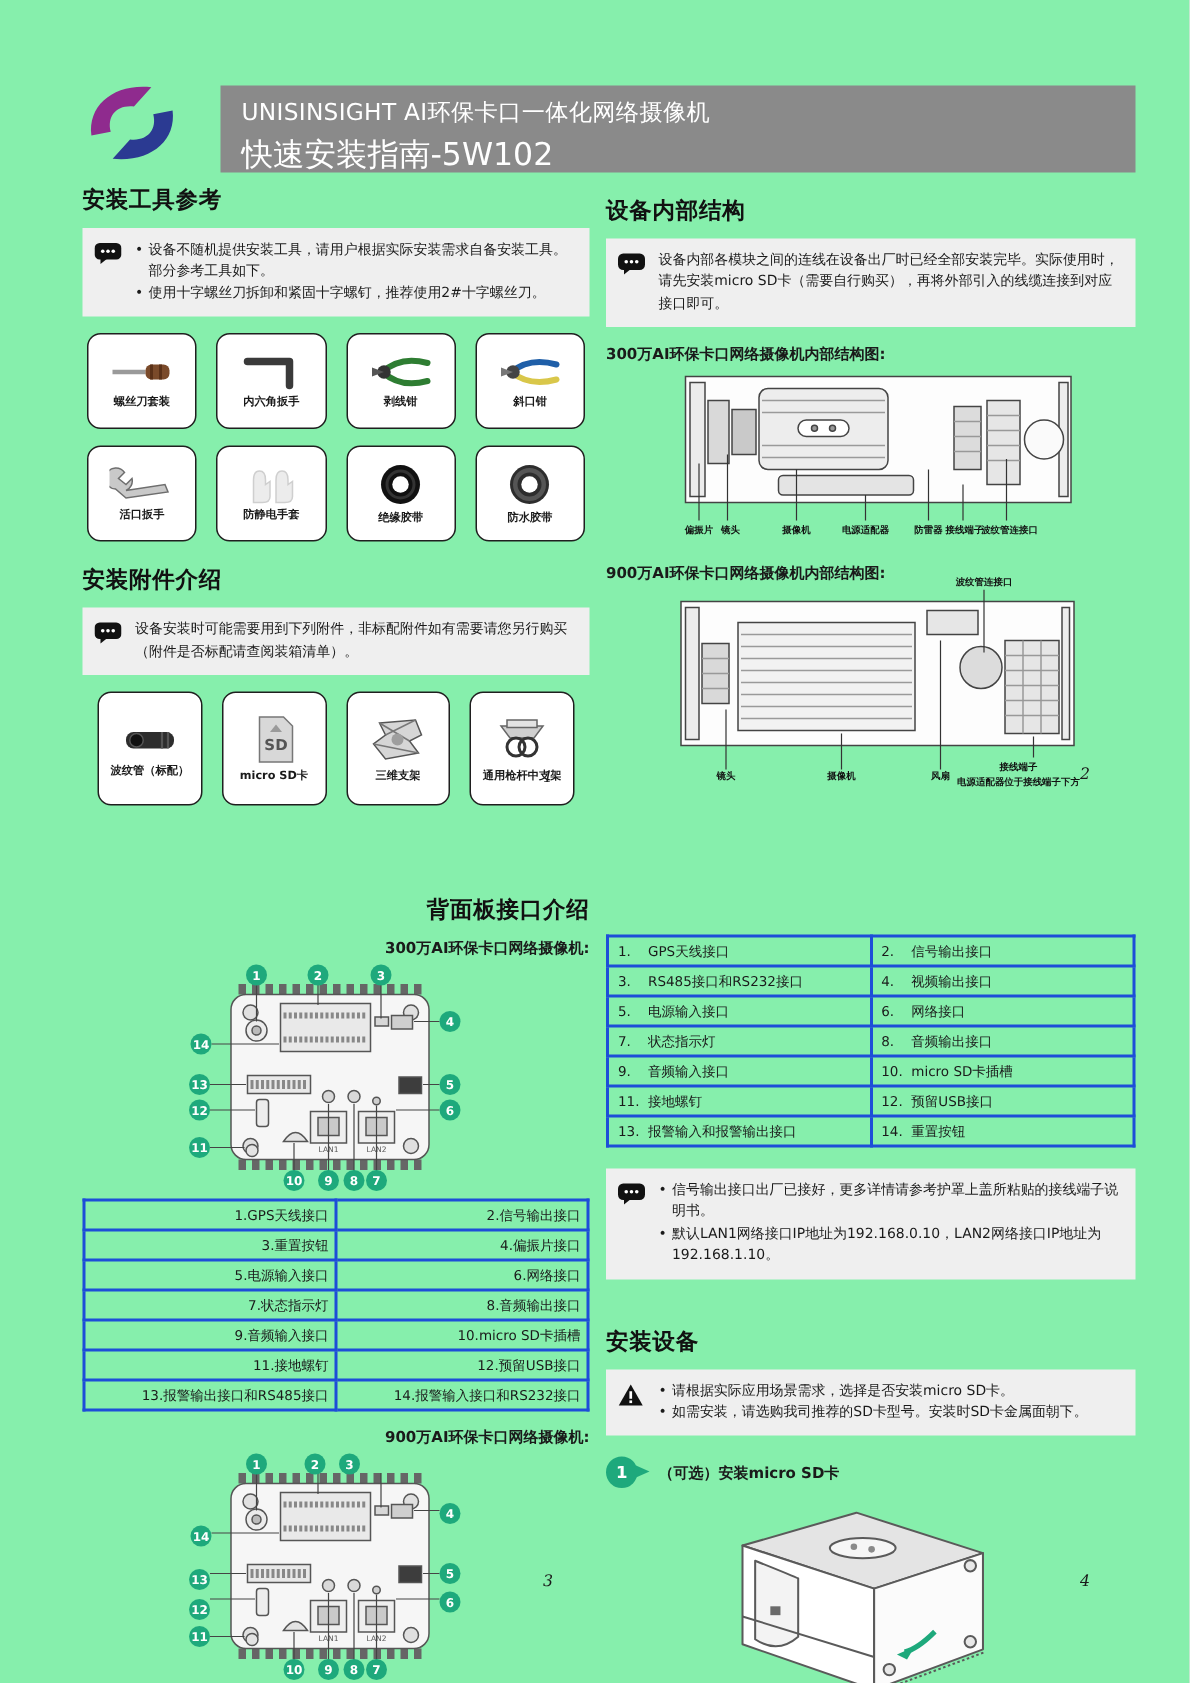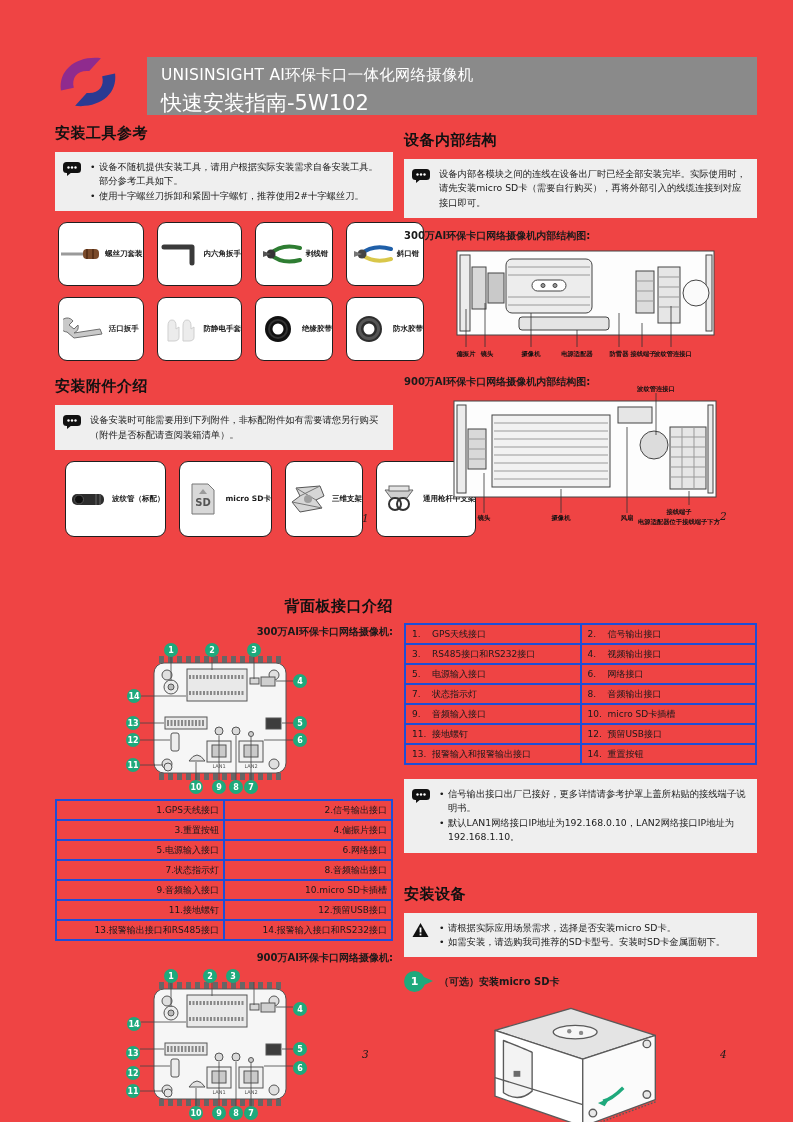--- a/index.html
+++ b/index.html
@@ -1,18 +1,18 @@
 <!DOCTYPE html>
 <html><head>
 <meta charset="utf-8">
 <style>
   * { margin:0; padding:0; box-sizing:border-box; }
   html,body { background:#e9e9e9; }
   body { font-family:"DejaVu Sans", sans-serif; color:#1a1a1a; }
-  .page { position:relative; width:793px; height:1122px; background:#ef4444; margin:0 auto;
+  .page { position:relative; width:793px; height:1122px; background:#86efac; margin:0 auto;
           outline:1px solid #d5d5d5; overflow:hidden; }
 
   
   .hdr-bar { position:absolute; left:147px; top:57px; width:610px; height:58px;
              background:#8a8a8a; color:#fff; padding:8px 0 0 14px; }
   .hdr-bar .t1 { font-size:15.5px; letter-spacing:.2px; }
   .hdr-bar .t2 { font-size:21px; margin-top:3px; }
   .logo { position:absolute; left:55px; top:53px; }
 
   h2.sec { font-size:15px; font-weight:bold; color:#111; margin:0 0 9px 0; letter-spacing:.5px; }
@@ -28,21 +28,21 @@
   .note { background:#efefef; padding:8px 10px 8px 8px; display:flex; gap:7px; margin-bottom:11px; }
   .note .nicon { flex:0 0 20px; padding-top:1px; }
   .note .body { font-size:9.3px; line-height:1.55; }
   .nb-list { list-style:none; }
   .nb-list li { position:relative; padding-left:9px; }
   .nb-list li::before { content:"•"; position:absolute; left:0; top:0; }
 
   
   .tgrid { display:grid; grid-template-columns:repeat(4,1fr); gap:11px 13px; margin:2px 3px 16px 3px; }
   .tcell { border:1.6px solid #1f1f1f; border-radius:9px; height:64px; display:flex;
-           align-items:center; justify-content:center; gap:2px; background:#fff; }
+           flex-direction:column; align-items:center; justify-content:center; gap:2px; background:#fff; }
   .tcell.tall { height:76px; }
   .tcell .lbl { font-size:7.5px; font-weight:bold; white-space:nowrap; }
 
   
   .iftable { width:100%; border-collapse:collapse; margin:2px 0 10px 0; }
   .iftable td { border:2px solid #1d4ed8; font-size:9px; padding:2.5px 4px 2.5px 6px; width:50%; }
   .iftable .no { display:inline-block; min-width:20px; font-weight:normal; }
 
   
   .fig { position:relative; }

